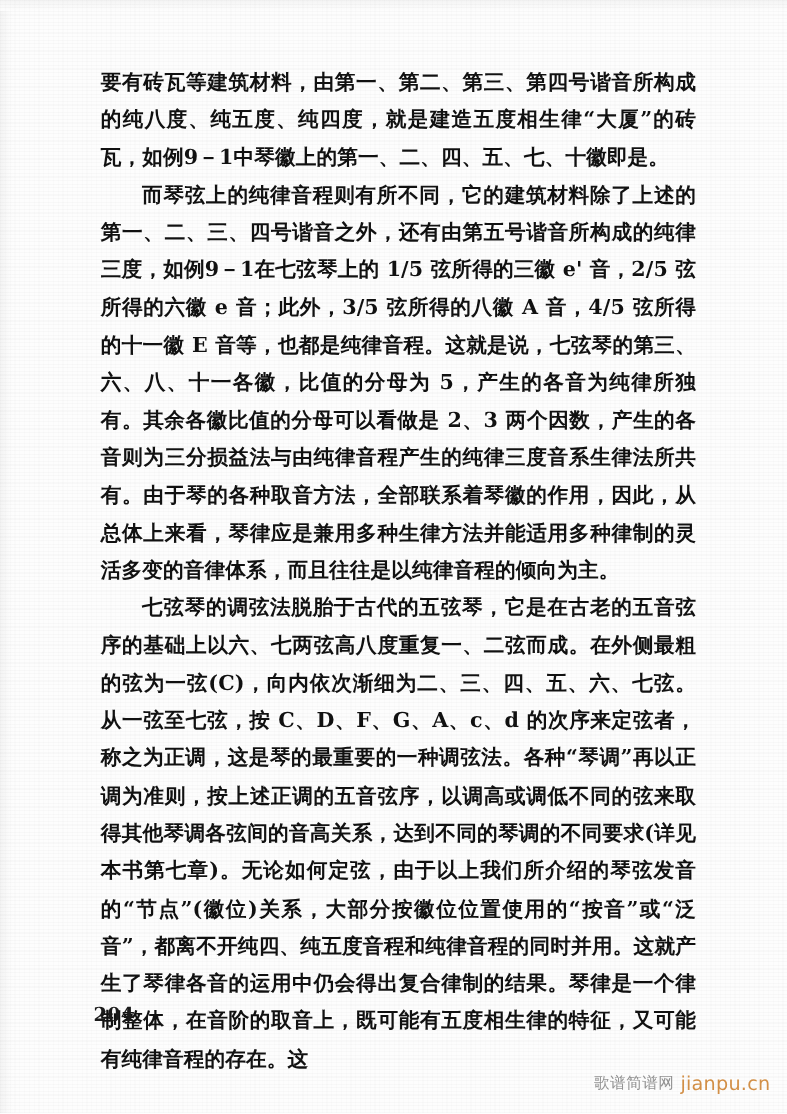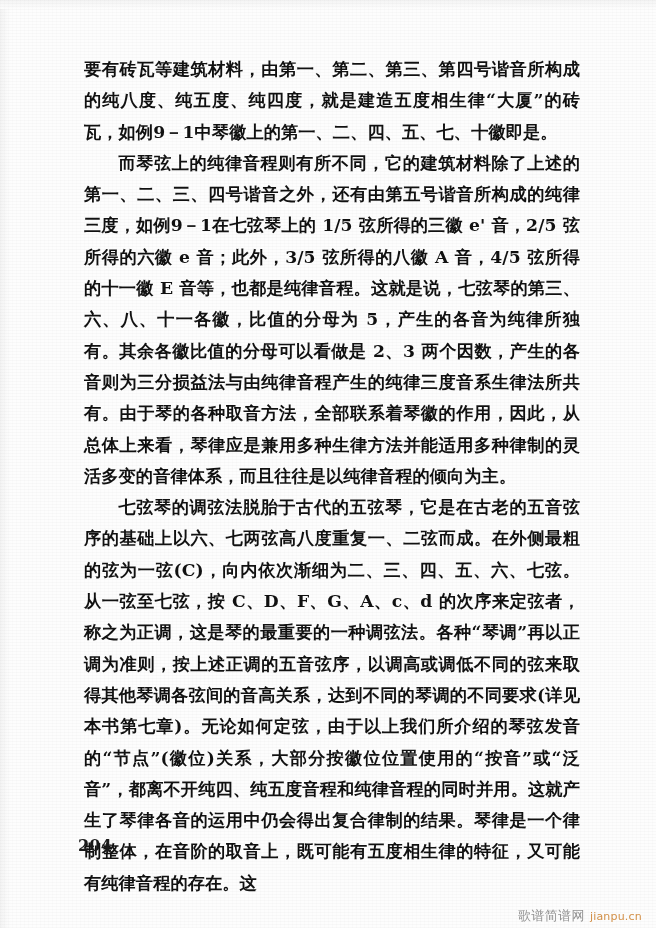--- a/index.html
+++ b/index.html
@@ -84,35 +84,35 @@
     font-weight: 700;
     color: #1a1a1a;
     letter-spacing: 0.2px;
     font-family: "DejaVu Serif", "Liberation Serif", serif;
     z-index: 2;
   }
 
   .watermark {
     position: absolute;
     right: 14px;
-    bottom: 3px;
+    bottom: 16px;
     display: flex;
-    align-items: center;
+    align-items: flex-end;
     gap: 5px;
     z-index: 4;
     opacity: 0.95;
   }
   .watermark .wm-cn {
     font-size: 13px;
     color: #8c8c8c;
     letter-spacing: 0.4px;
     font-family: "DejaVu Sans", "Liberation Sans", sans-serif;
   }
   .watermark .wm-url {
-    font-size: 11px;
+    font-size: 16px;
     color: #d08a3e;
     letter-spacing: 0.2px;
     font-family: "DejaVu Sans", "Liberation Sans", sans-serif;
   }
 </style>
 </head>
 <body>
 
 <div class="page">
 

